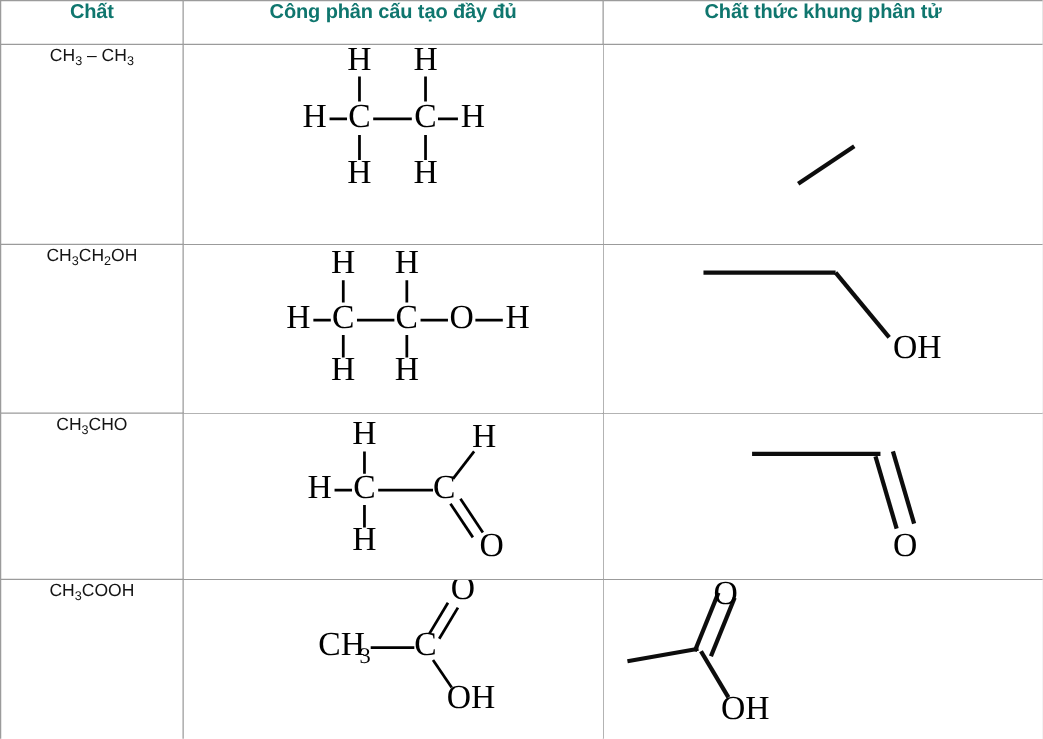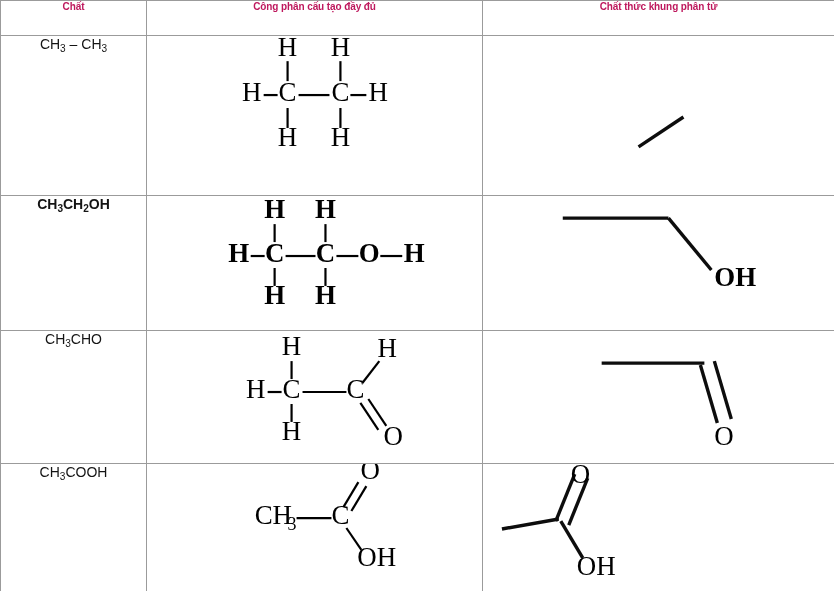--- a/index.html
+++ b/index.html
@@ -28,28 +28,28 @@
   }
   .col-chat   { width: 146px; }
   .col-full   { width: 336px; }
   .col-skel   { width: 352px; }
 
   thead th {
     height: 34px;
     text-align: center;
     vertical-align: middle;
     font-weight: bold;
-    font-size: 10px;
+    font-size: 16px;
     font-family: "Liberation Sans", sans-serif;
-    color: #be185d;
+    color: #0f766e;
     letter-spacing: -0.1px;
   }
 
   .row-1 td { height: 159px; }
-  .row-2 td { height: 134px; font-weight: bold; }
+  .row-2 td { height: 134px; }
   .row-3 td { height: 132px; text-align: center; }
   .row-4 td { height: 131px; }
 
   .name-cell {
     text-align: center;
     font-family: "Liberation Sans", sans-serif;
     font-size: 14px;
     color: #141414;
     padding-top: 14px;
     white-space: nowrap;

